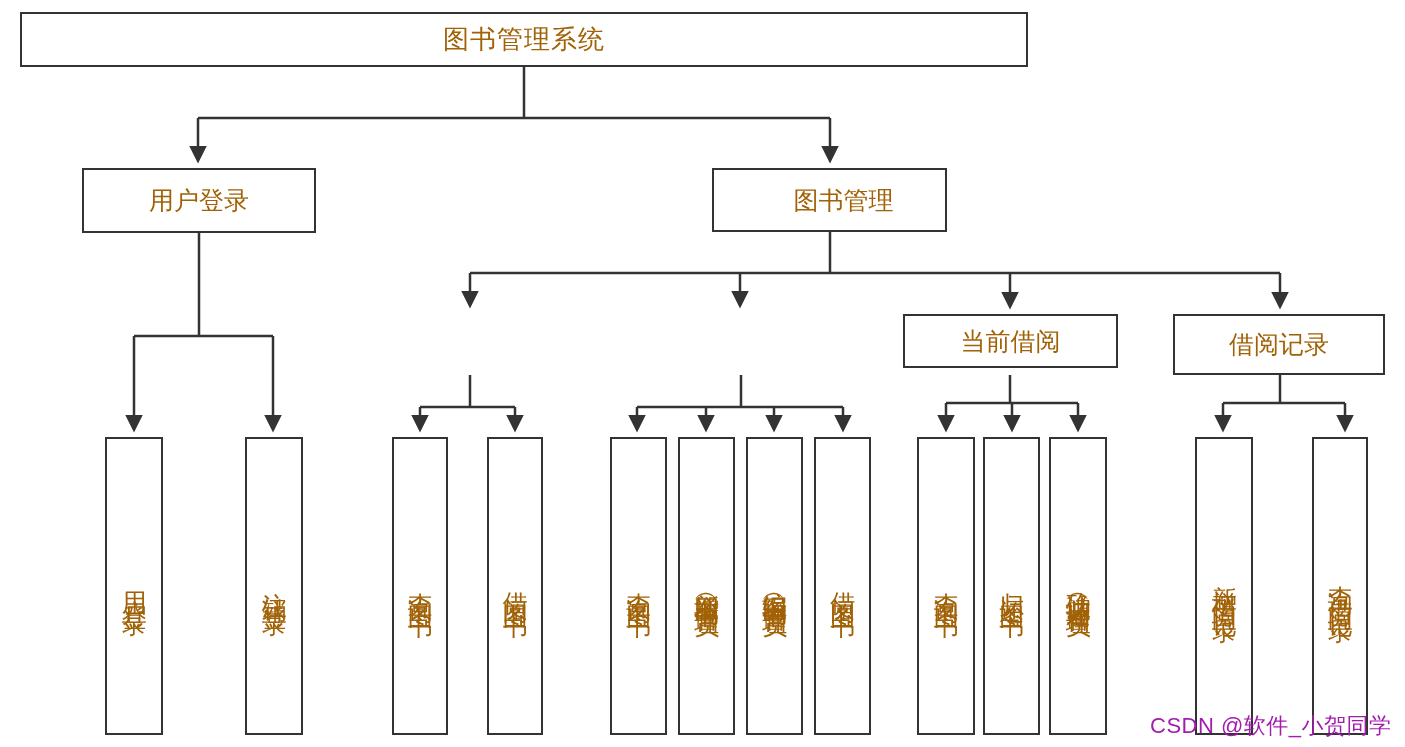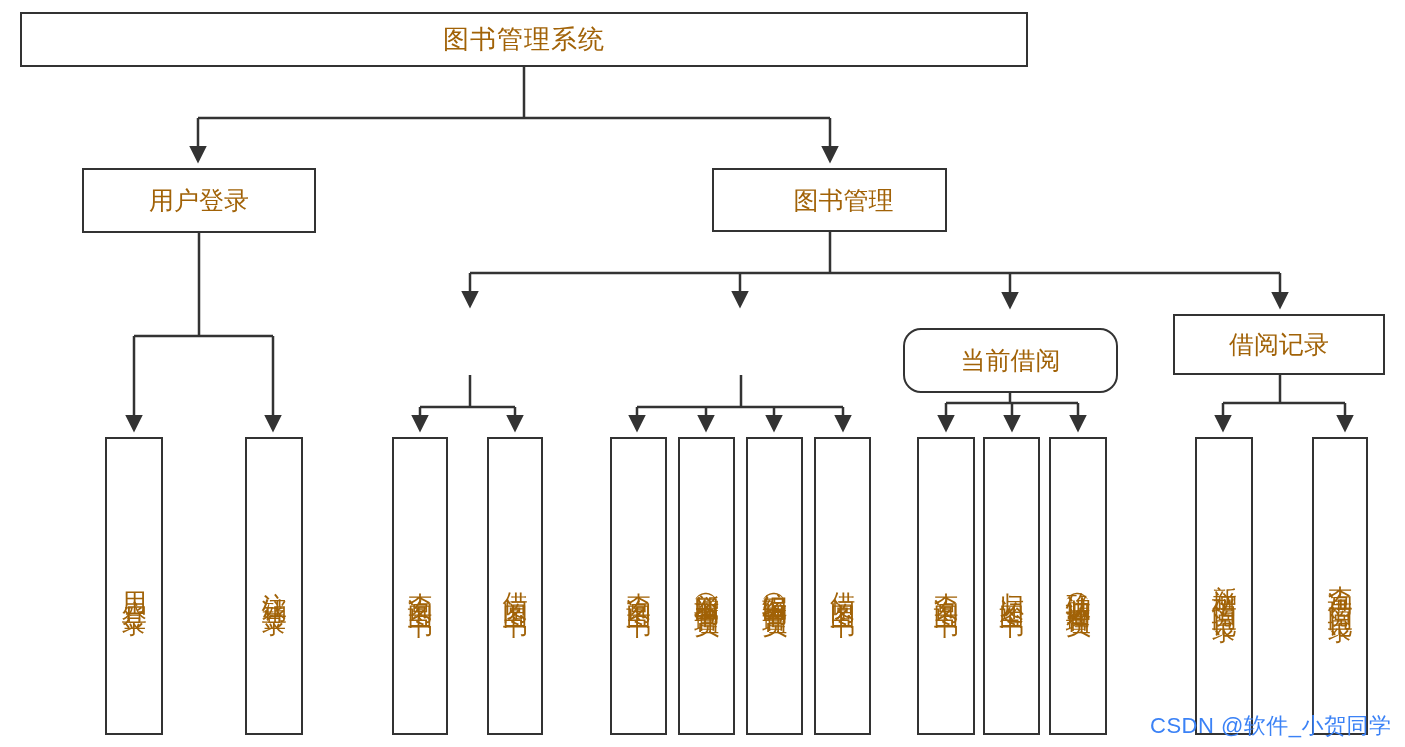--- a/index.html
+++ b/index.html
@@ -37,21 +37,21 @@
     line-height: 1.1;
     white-space: nowrap;
   }
   .v.tight span { letter-spacing: 3px; }
   #watermark {
     position: absolute;
     left: 1150px;
     top: 711px;
     width: 250px;
     font-size: 22px;
-    color: #3b82f6;
+    color: #a21caf;
     white-space: nowrap;
     z-index: 5;
     letter-spacing: 0.5px;
   }
 </style>
 </head>
 <body>
 
 <div id="stage">
 
@@ -102,21 +102,21 @@
     <span>图书管理系统</span>
   </div>
 
   <div class="box h" style="left:82px; top:168px; width:234px; height:65px;">
     <span>用户登录</span>
   </div>
   <div class="box h" style="left:712px; top:168px; width:235px; height:64px;padding-left:28px;">
     <span>图书管理</span>
   </div>
 
-  <div class="box h" style="left:903px; top:328px; width:215px; height:65px;border-radius:18px;">
+  <div class="box h" style="left:903px; top:314px; width:215px; height:54px;">
     <span>当前借阅</span>
   </div>
   <div class="box h" style="left:1173px; top:314px; width:212px; height:61px;">
     <span>借阅记录</span>
   </div>
 
   <div class="box v" style="left:105px; top:437px; width:58px; height:298px;">
     <span>用户登录</span>
   </div>
   <div class="box v" style="left:245px; top:437px; width:58px; height:298px;">

